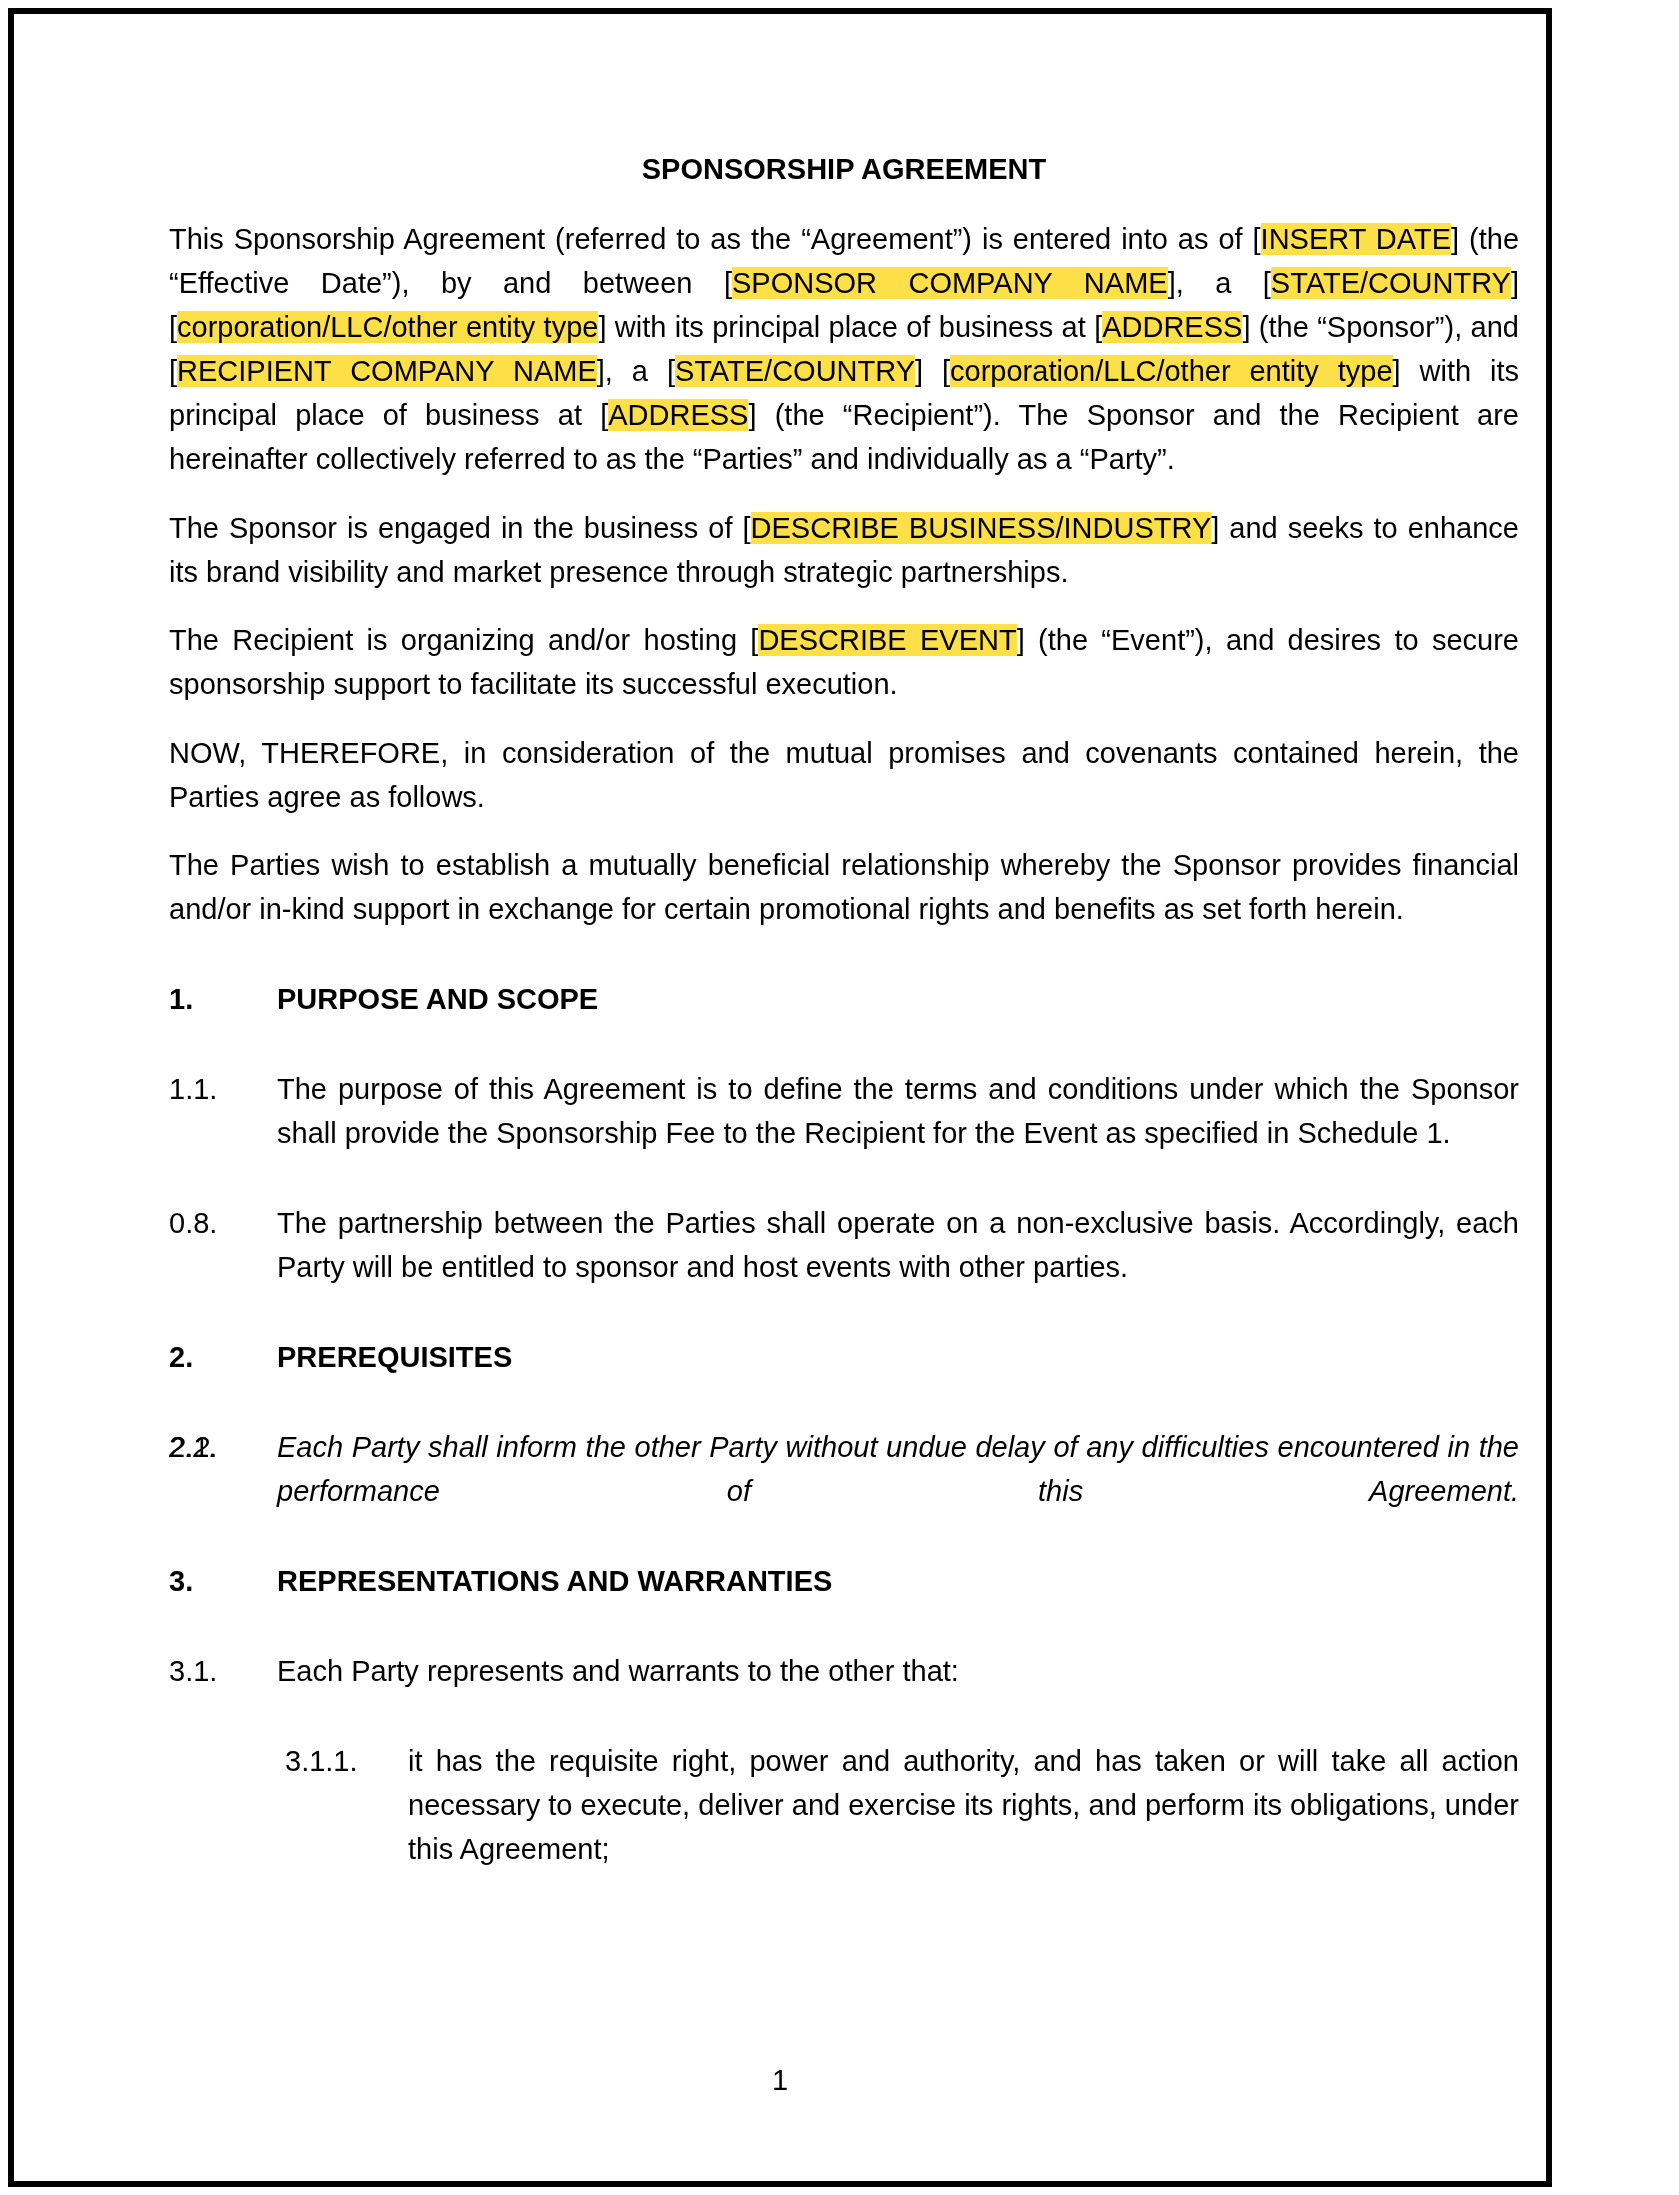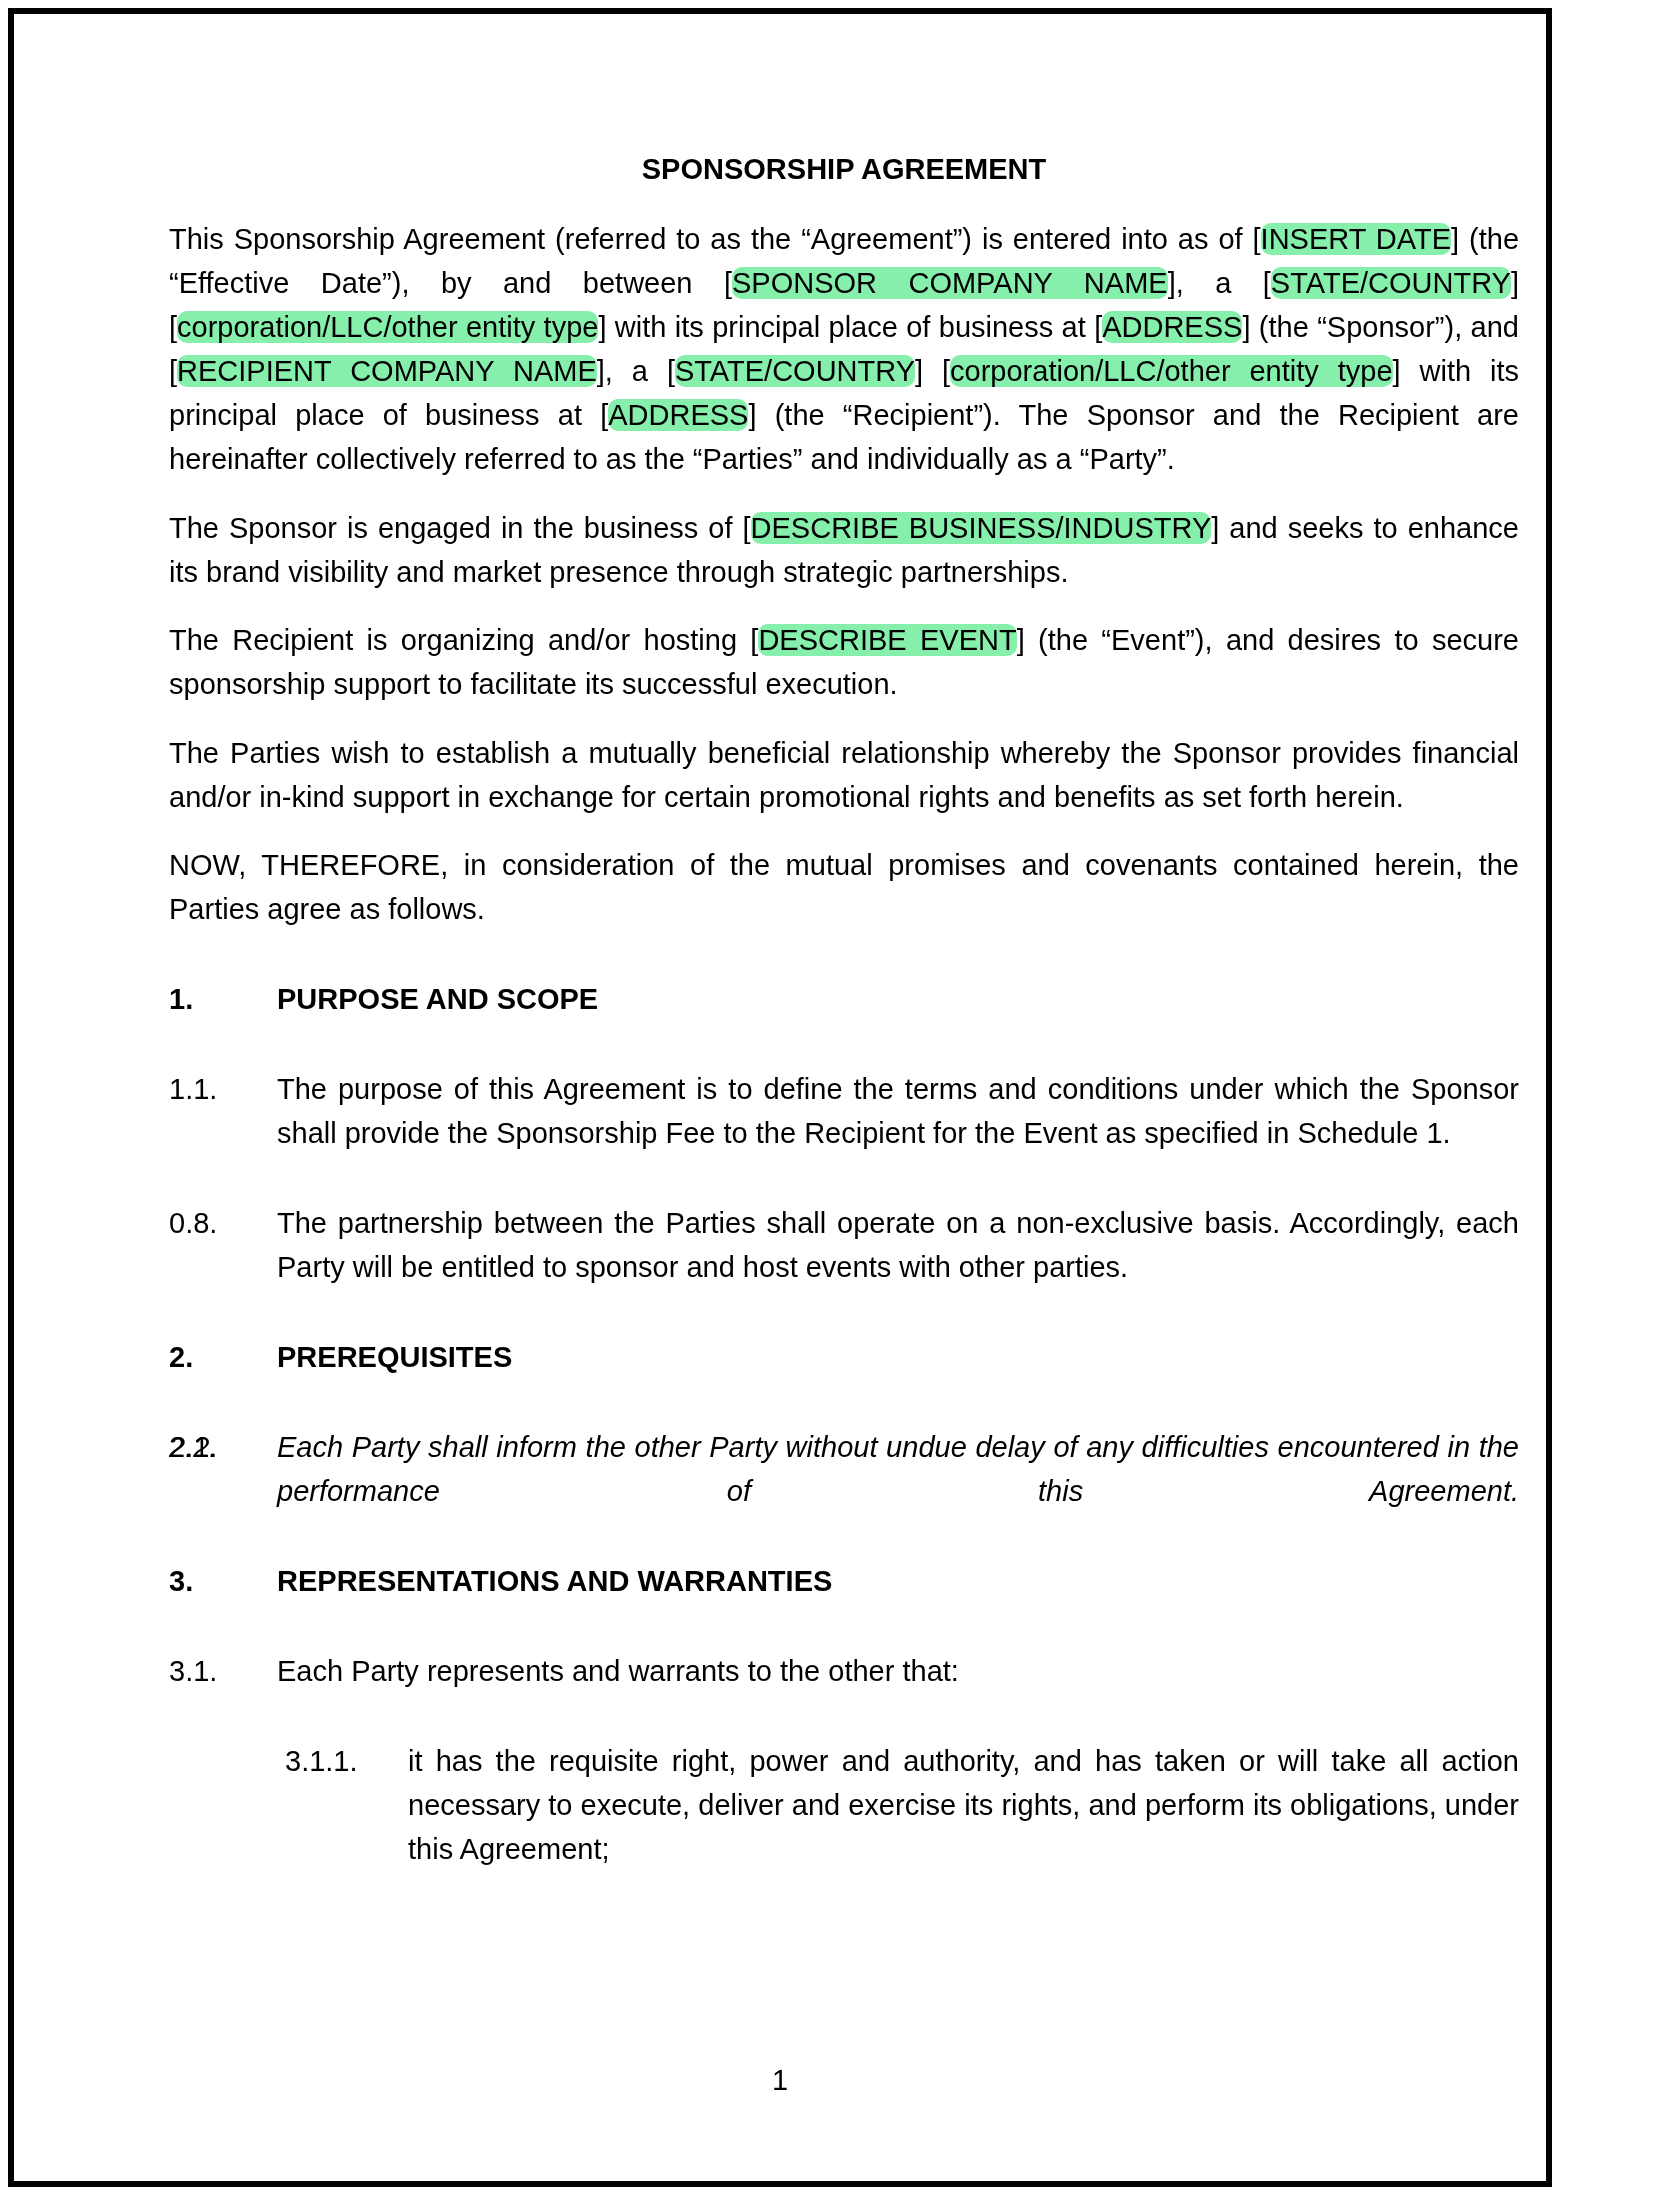--- a/index.html
+++ b/index.html
@@ -49,21 +49,21 @@
   }
   .subitem {
     position: relative;
     padding-left: 239px;
     text-align: justify;
     margin-bottom: 46px;
   }
   .num { position: absolute; left: 0; top: 0; }
   .subitem .num { left: 116px; }
   .jl { text-align-last: justify; font-style: italic; }
-  .hl { background: #86efac; border-radius: 10px; }
+  .hl { background: #fde047; }
   .b { font-weight: normal; }
   .footer {
     position: absolute;
     left: 0;
     right: 0;
     bottom: 93px;
     text-align: center;
     font-family: "Liberation Sans", sans-serif;
     font-size: 29px;
     color: #000000;
@@ -72,22 +72,22 @@
 </head>
 <body>
 
 <div class="page">
   <div class="frame"></div>
   <div class="content">
       <div class="title">SPONSORSHIP AGREEMENT</div>
       <div class="para"><span>This Sponsorship Agreement (referred to as the “</span><span class="b ">Agreement</span><span>”) is entered into as of [</span><span class="hl">INSERT DATE</span><span>] (the “</span><span class="b ">Effective Date</span><span>”), by and between [</span><span class="hl">SPONSOR COMPANY NAME</span><span>], a [</span><span class="hl">STATE/COUNTRY</span><span>] [</span><span class="hl">corporation/LLC/other entity type</span><span>] with its principal place of business at [</span><span class="hl">ADDRESS</span><span>] (the “</span><span class="b ">Sponsor</span><span>”), and [</span><span class="hl">RECIPIENT COMPANY NAME</span><span>], a [</span><span class="hl">STATE/COUNTRY</span><span>] [</span><span class="hl">corporation/LLC/other entity type</span><span>] with its principal place of business at [</span><span class="hl">ADDRESS</span><span>] (the “</span><span class="b ">Recipient</span><span>”). The Sponsor and the Recipient are hereinafter collectively referred to as the “</span><span class="b ">Parties</span><span>” and individually as a “</span><span class="b ">Party</span><span>”.</span></div>
       <div class="para"><span>The Sponsor is engaged in the business of [</span><span class="hl">DESCRIBE BUSINESS/INDUSTRY</span><span>] and seeks to enhance its brand visibility and market presence through strategic partnerships.</span></div>
       <div class="para"><span>The Recipient is organizing and/or hosting [</span><span class="hl">DESCRIBE EVENT</span><span>] (the “</span><span class="b ">Event</span><span>”), and desires to secure sponsorship support to facilitate its successful execution.</span></div>
+      <div class="para"><span>NOW, THEREFORE, in consideration of the mutual promises and covenants contained herein, the Parties agree as follows.</span></div>
       <div class="para"><span>The Parties wish to establish a mutually beneficial relationship whereby the Sponsor provides financial and/or in-kind support in exchange for certain promotional rights and benefits as set forth herein.</span></div>
-      <div class="para"><span>NOW, THEREFORE, in consideration of the mutual promises and covenants contained herein, the Parties agree as follows.</span></div>
       <div class="heading"><span class="num">1.</span><span>PURPOSE AND SCOPE</span></div>
       <div class="item"><span class="num">1.1.</span><span>The purpose of this Agreement is to define the terms and conditions under which the Sponsor shall provide the Sponsorship Fee to the Recipient for the Event as specified in Schedule 1.</span></div>
       <div class="item"><span class="num">0.8.</span><span>The partnership between the Parties shall operate on a non-exclusive basis. Accordingly, each Party will be entitled to sponsor and host events with other parties.</span></div>
       <div class="heading"><span class="num">2.</span><span>PREREQUISITES</span></div>
       <div class="item"><span class="num">2.1.</span></div>
       <div class="item jl"><span class="num">2.2.</span><span>Each Party shall inform the other Party without undue delay of any difficulties encountered in the performance of this Agreement.</span></div>
       <div class="heading"><span class="num">3.</span><span>REPRESENTATIONS AND WARRANTIES</span></div>
       <div class="item"><span class="num">3.1.</span><span>Each Party represents and warrants to the other that:</span></div>
       <div class="subitem"><span class="num">3.1.1.</span><span>it has the requisite right, power and authority, and has taken or will take all action necessary to execute, deliver and exercise its rights, and perform its obligations, under this Agreement;</span></div>
     </div>

